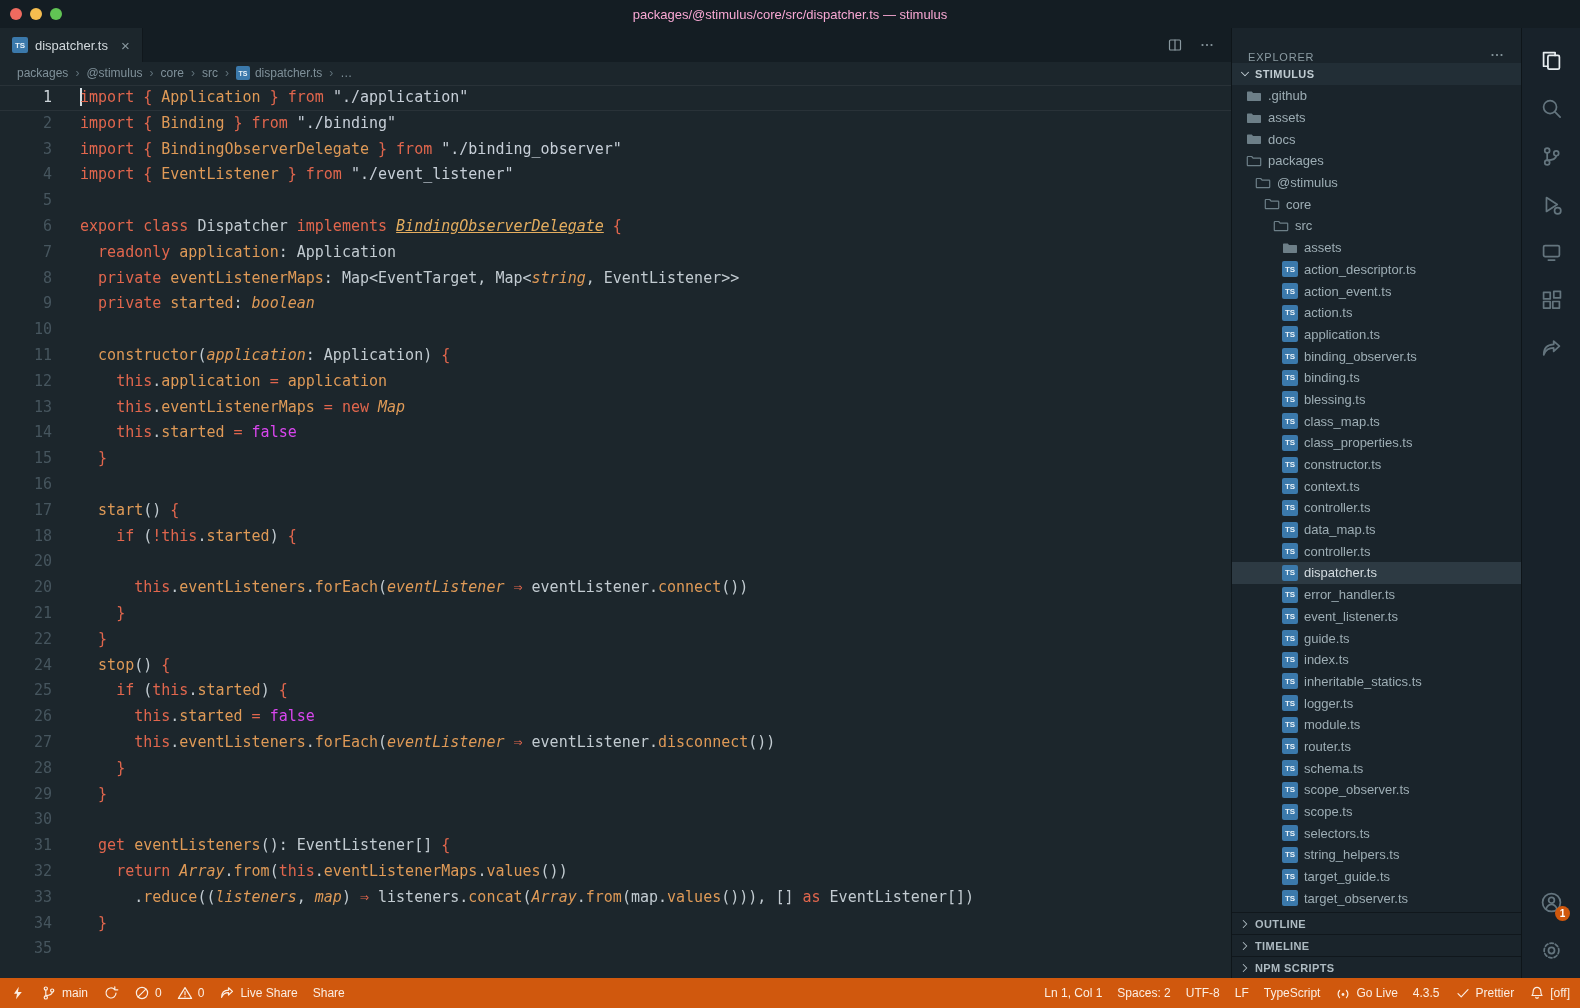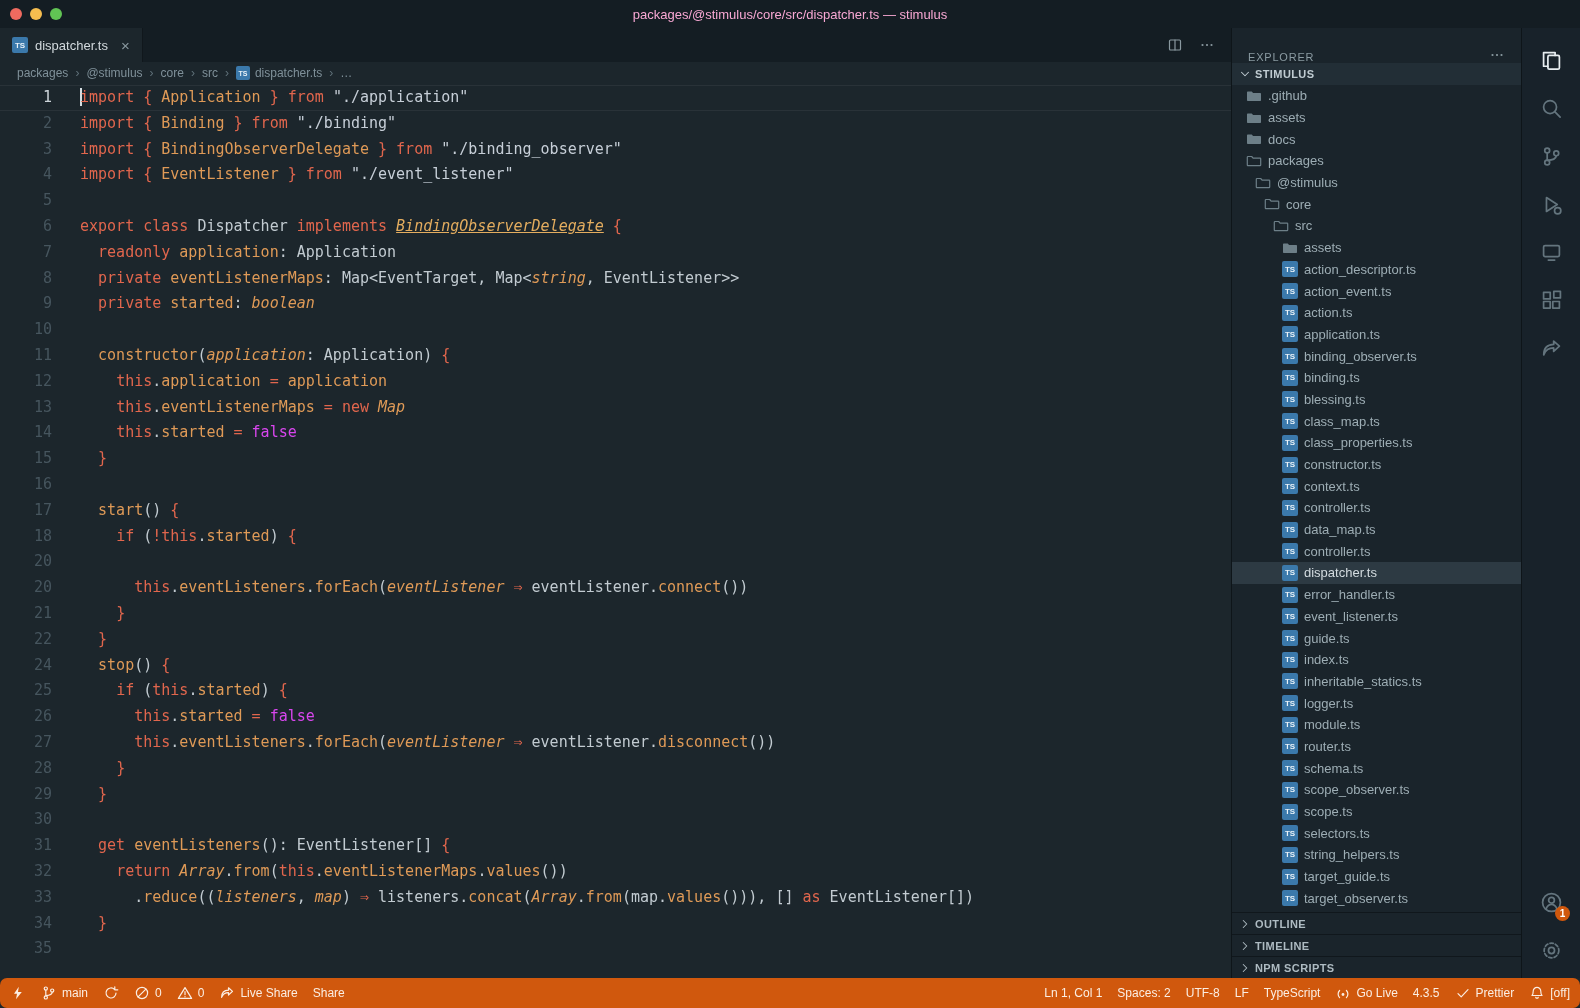--- a/index.html
+++ b/index.html
@@ -65,21 +65,21 @@
   
   .activitybar { flex:0 0 58px; background:#18222a; display:flex; flex-direction:column; align-items:center; padding:8px 0 4px; }
   .activity-top, .activity-bottom { display:flex; flex-direction:column; align-items:center; }
   .activity-bottom { margin-top:auto; }
   .activity-item { width:48px; height:48px; display:flex; align-items:center; justify-content:center; color:#64757e; position:relative; }
   .activity-item.active { color:#e7edf0; }
   .activity-item svg { width:23px; height:23px; }
   .badge { position:absolute; right:5px; bottom:5px; min-width:15px; height:15px; border-radius:8px; background:#d0580d; color:#fff; font-size:10px; font-weight:bold; display:flex; align-items:center; justify-content:center; padding:0 3px; }
 
   
-  .statusbar { height:30px; flex:0 0 auto; background:#d0580d; color:#fbeee3; display:flex; align-items:center; justify-content:space-between; font-size:12px; padding:0 10px;border-radius:7px; }
+  .statusbar { height:30px; flex:0 0 auto; background:#d0580d; color:#fbeee3; display:flex; align-items:center; justify-content:space-between; font-size:12px; padding:0 10px; }
   .status-group { display:flex; align-items:center; gap:15px; height:100%; }
   .status-item { display:flex; align-items:center; gap:5px; white-space:nowrap; }
   .status-item svg { width:14px; height:14px; }
   .icon { display:inline-flex; align-items:center; justify-content:center; }
   .icon svg { width:16px; height:16px; }
 </style>
 </head>
 <body>
 
 <div class="window">

